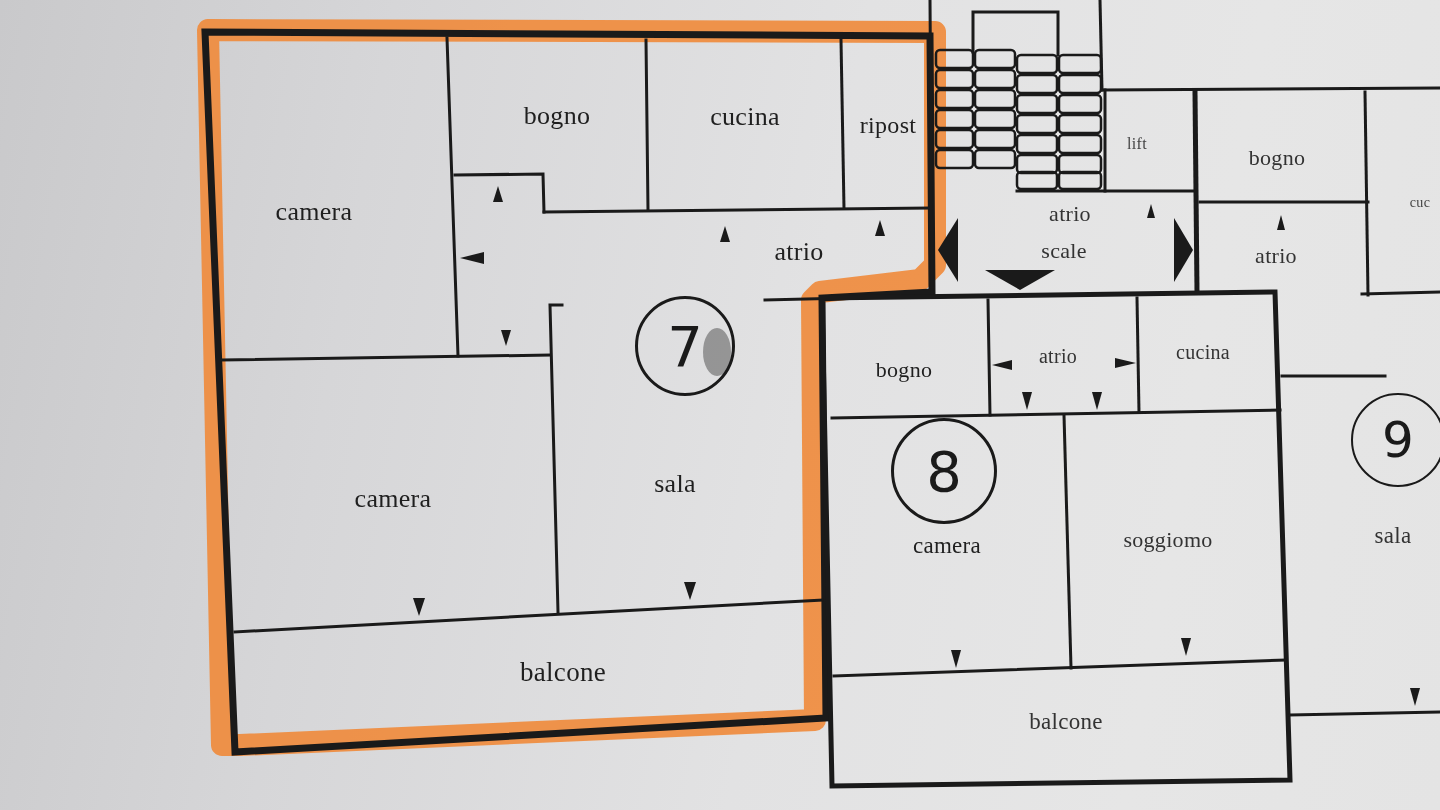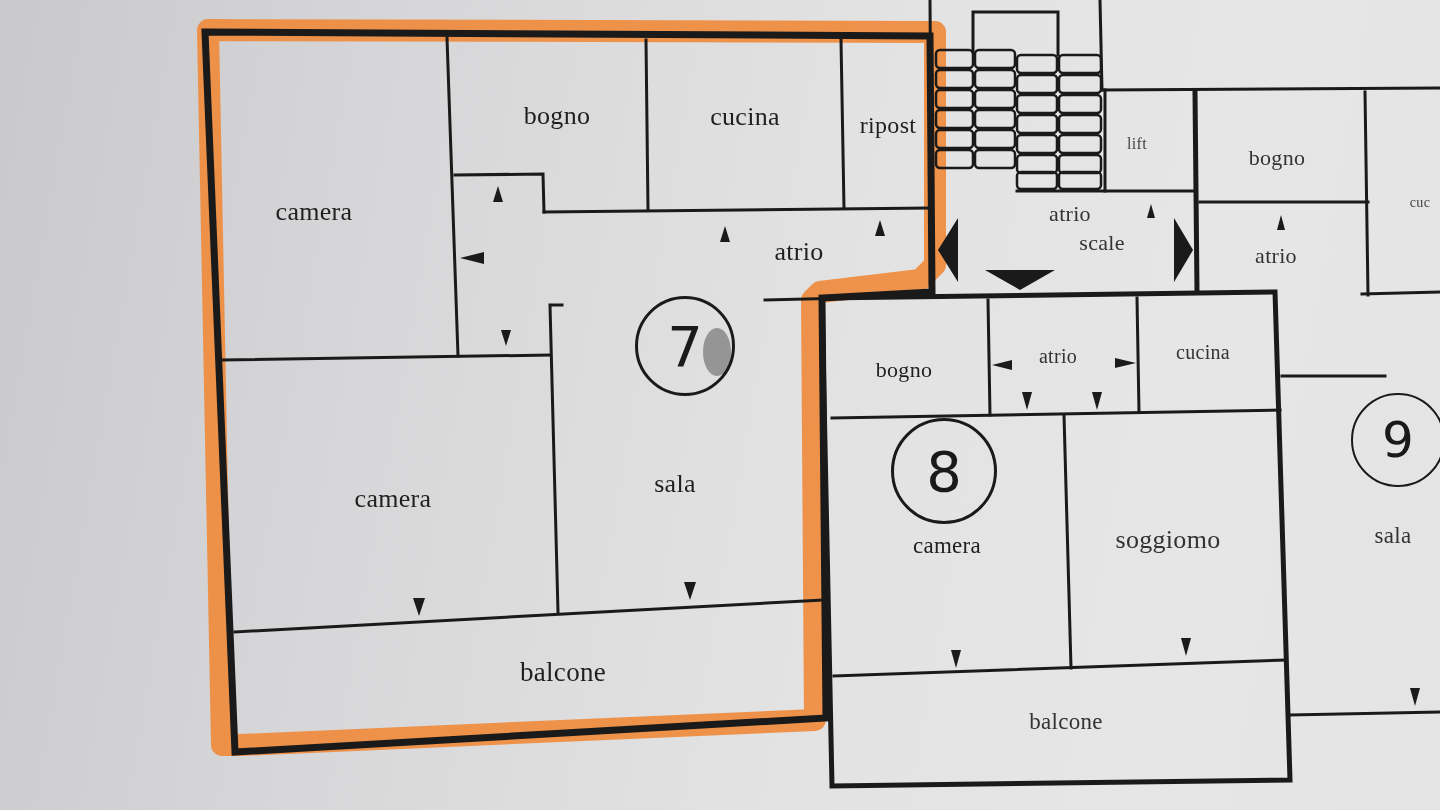--- a/index.html
+++ b/index.html
@@ -112,28 +112,28 @@
 <div class="lbl" style="left:557px;top:116px;font-size:26px;">bogno</div>
 <div class="lbl" style="left:745px;top:117px;font-size:26px;">cucina</div>
 <div class="lbl" style="left:888px;top:125px;font-size:24px;">ripost</div>
 <div class="lbl" style="left:799px;top:252px;font-size:26px;">atrio</div>
 <div class="unit-num" style="left:685px;top:346px;width:94px;height:94px;font-size:56px;">7</div>
 <div class="lbl" style="left:393px;top:499px;font-size:26px;">camera</div>
 <div class="lbl" style="left:675px;top:484px;font-size:26px;">sala</div>
 <div class="lbl" style="left:563px;top:672px;font-size:27px;">balcone</div>
 
 <div class="lbl" style="left:1070px;top:214px;font-size:22px;color:#333;">atrio</div>
-<div class="lbl" style="left:1064px;top:243px;font-size:22px;color:#333;margin-left:38px;">scale</div>
+<div class="lbl" style="left:1064px;top:251px;font-size:22px;color:#333;">scale</div>
 <div class="lbl" style="left:1137px;top:144px;font-size:16px;color:#444;">lift</div>
 
 <div class="lbl" style="left:904px;top:370px;font-size:22px;">bogno</div>
 <div class="lbl" style="left:1058px;top:356px;font-size:20px;color:#333;">atrio</div>
 <div class="lbl" style="left:1203px;top:352px;font-size:20px;color:#333;">cucina</div>
 <div class="unit-num" style="left:944px;top:471px;width:100px;height:100px;font-size:56px;">8</div>
 <div class="lbl" style="left:947px;top:546px;font-size:23px;">camera</div>
-<div class="lbl" style="left:1168px;top:540px;font-size:26px;color:#333;">soggiomo</div>
+<div class="lbl" style="left:1168px;top:540px;font-size:22px;color:#333;">soggiomo</div>
 <div class="lbl" style="left:1066px;top:722px;font-size:23px;color:#333;">balcone</div>
 
 <div class="lbl" style="left:1277px;top:158px;font-size:22px;color:#333;">bogno</div>
 <div class="lbl" style="left:1276px;top:256px;font-size:22px;color:#333;">atrio</div>
 <div class="lbl" style="left:1420px;top:203px;font-size:14px;color:#444;">cuc</div>
 <div class="unit-num" style="left:1398px;top:440px;width:90px;height:90px;font-size:50px;border-width:2px;">9</div>
 <div class="lbl" style="left:1393px;top:536px;font-size:23px;color:#333;">sala</div>
 
 </body></html>

